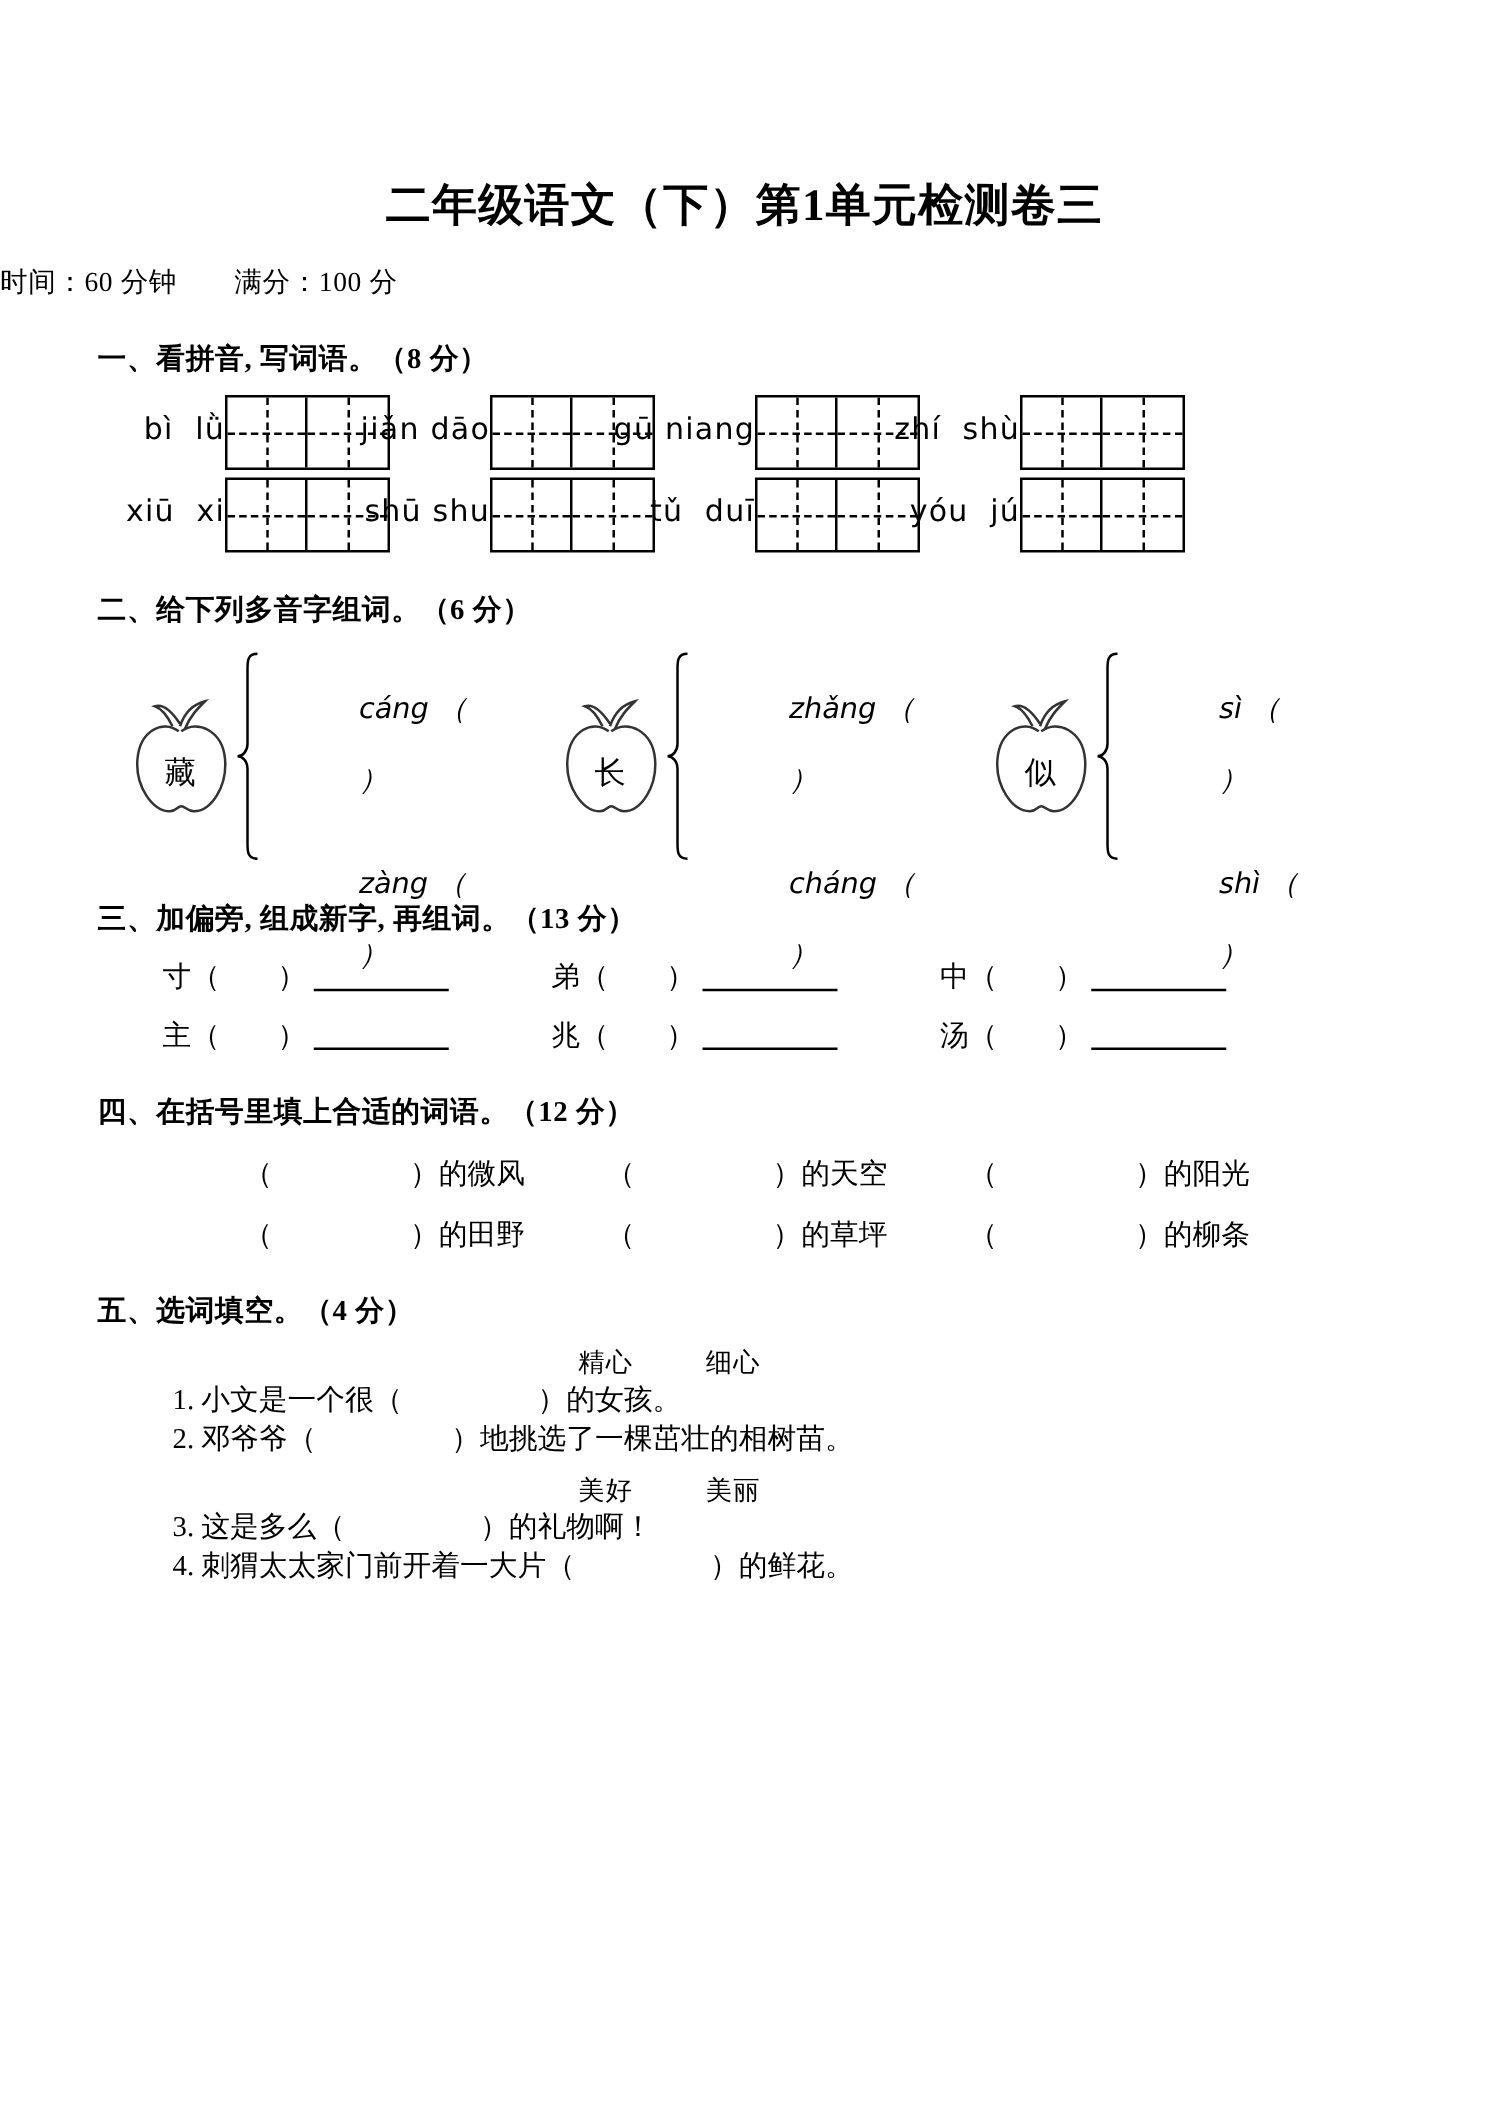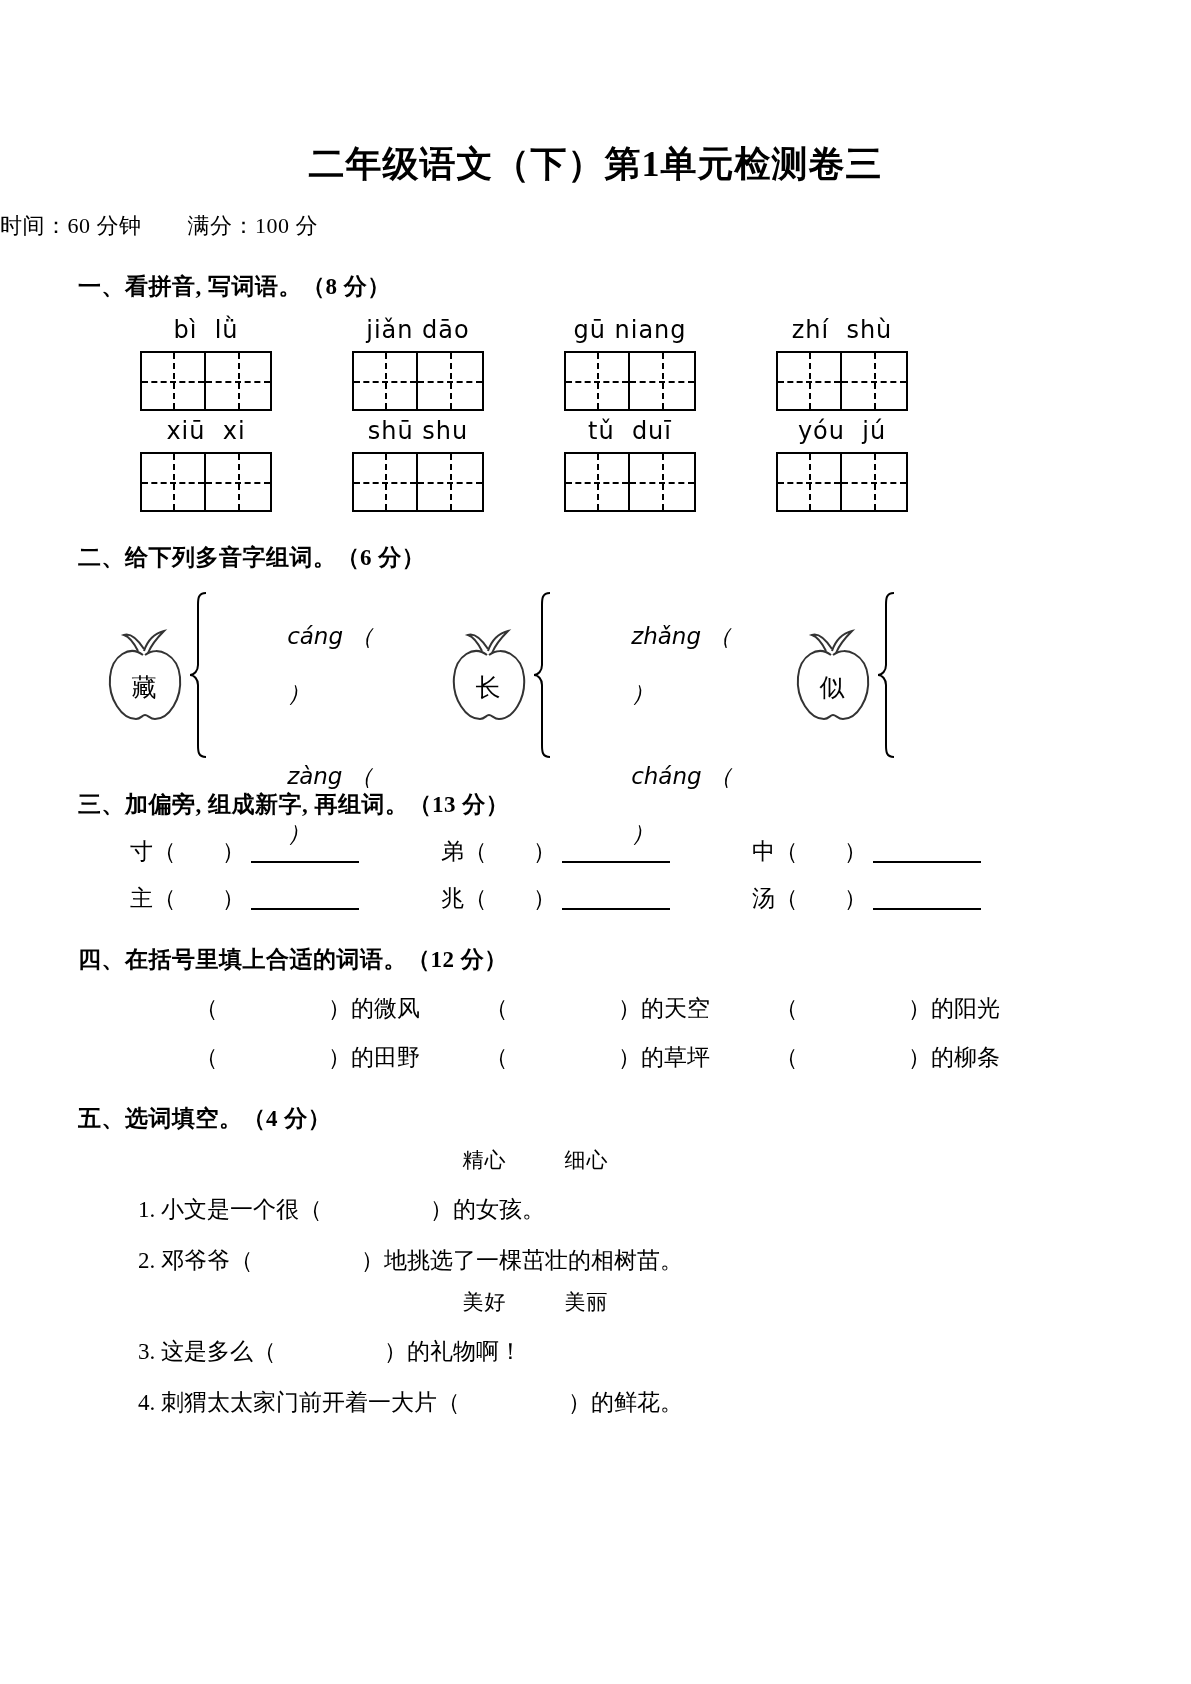--- a/index.html
+++ b/index.html
@@ -52,22 +52,23 @@
   .pinyin-block { margin-top: 14px; }
   .pinyin-row {
     display: flex;
     justify-content: flex-start;
     padding-left: 100px;
     margin-bottom: 6px;
   }
   .pinyin-cell {
     width: 212px;
     display: flex;
-    flex-direction: column;
+    flex-direction: row;
     align-items: center;
+    justify-content: flex-end;
   }
   .pinyin-text {
     font-family: "DejaVu Sans", sans-serif;
     font-size: 24px;
     letter-spacing: 1px;
     margin-bottom: 7px;
     white-space: pre;
   }
   .tzg {
     display: flex;
@@ -190,21 +191,20 @@
   .bank {
     text-align: center;
     font-size: 21px;
     margin-top: 12px;
     padding-right: 120px;
     letter-spacing: 1px;
   }
   .bank .gap2 { display:inline-block; width: 58px; }
   .sent {
     font-size: 23px;
-    margin-top: 20px;
     padding-left: 138px;
     white-space: nowrap;
   }
   .sent .bracket {
     display: inline-block;
     min-width: 108px;
   }
 </style>
 </head>
 <body>
@@ -349,20 +349,32 @@
           <path d="M48 36 C52 24 60 18 68 16 C62 22 56 28 52 38" fill="none" stroke="#333" stroke-width="2"></path>
           <path d="M47 40 C34 30 16 40 14 62 C12 84 26 104 40 104 C45 104 46 100 49 100 C52 100 54 104 59 104 C73 104 86 84 84 62 C82 40 62 30 49 40" fill="none" stroke="#333" stroke-width="2"></path>
         </svg>
         <div class="apple-char">似</div>
       </div>
       <div class="brace-wrap">
         <svg width="22" height="168" viewBox="0 0 22 168">
           <path d="M18 2 C10 2 10 8 10 14 L10 74 C10 80 6 84 2 84 C6 84 10 88 10 94 L10 154 C10 160 10 166 18 166" fill="none" stroke="#000" stroke-width="2"></path>
         </svg>
       </div>
+      <div class="readings">
+        <div class="reading">
+          <span>sì （</span>
+          <span class="blankparen" style="width:104px"></span>
+          <span>）</span>
+        </div>
+        <div class="reading">
+          <span>shì （</span>
+          <span class="blankparen" style="width:104px"></span>
+          <span>）</span>
+        </div>
+      </div>
     </div>
 
   </div>
 
   <div class="sec-head">三、加偏旁, 组成新字, 再组词。（13 分）</div>
 
   <div class="rad-row">
     <div class="rad-item">
       <span>寸（　　）</span><span class="rad-line"></span>
     </div>

